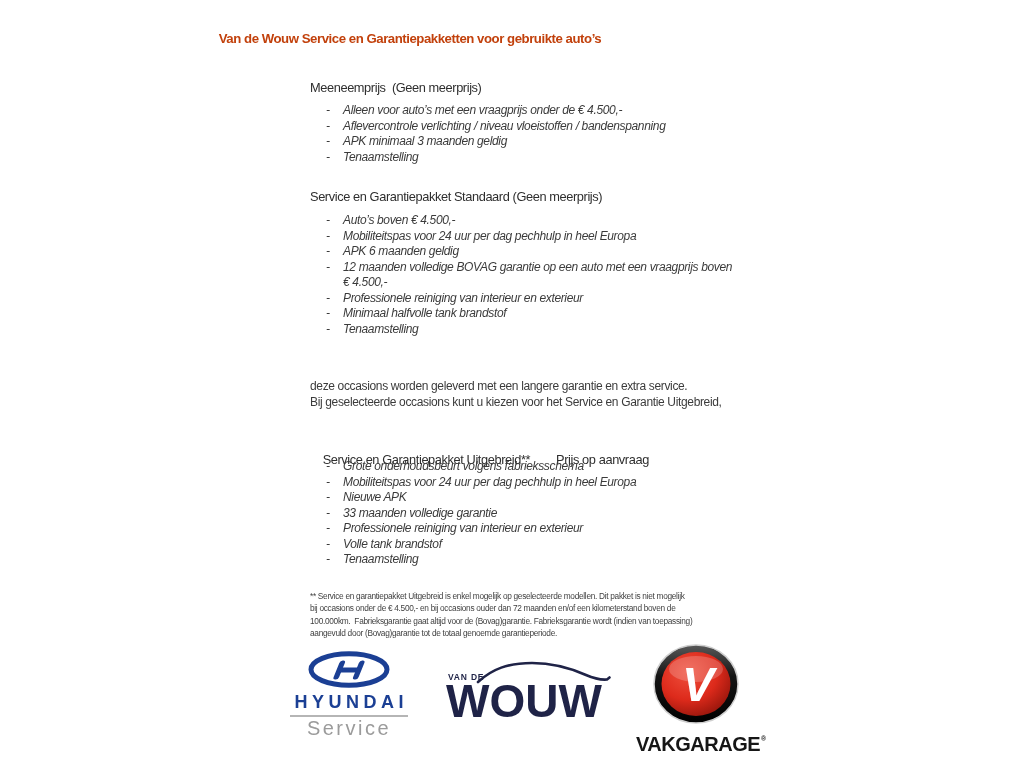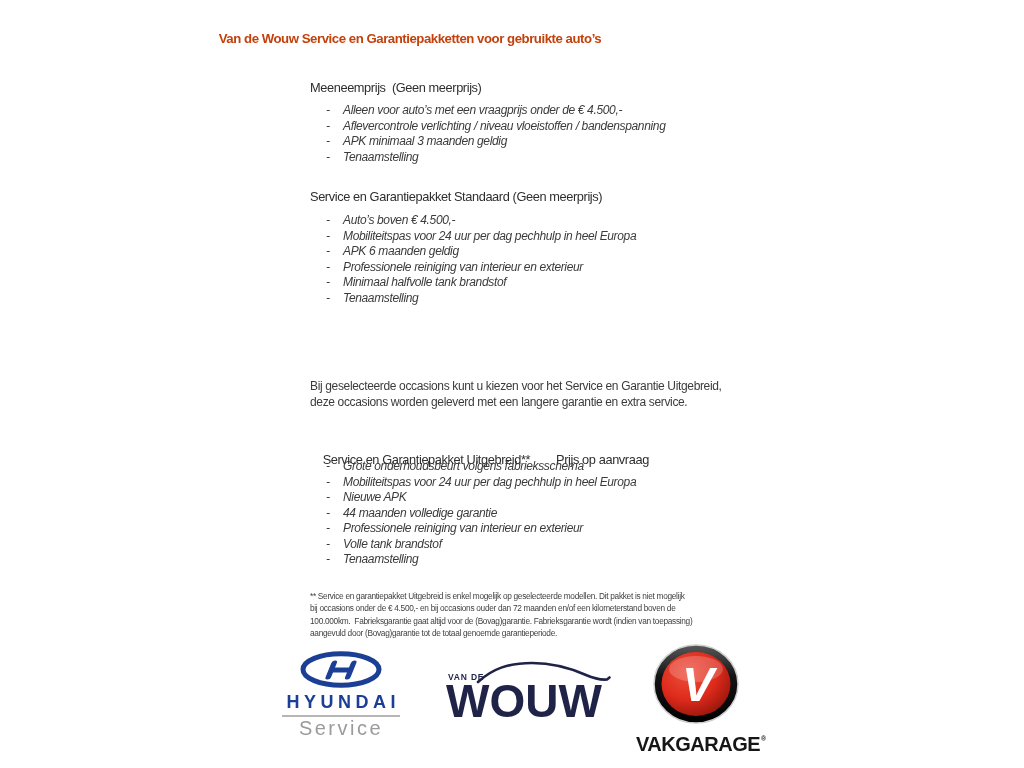--- a/index.html
+++ b/index.html
@@ -56,21 +56,21 @@
   .footnote {
     position: absolute; left: 310px; width: 440px;
     font-size: 8.3px; letter-spacing: -0.3px;
     line-height: 12.4px;
     color: #3f3f3f;
   }
   .footnote .fline { white-space: pre; }
 
   
   .hyundai {
-    position: absolute; left: 280px; top: 651px; width: 122px;
+    position: absolute; left: 288px; top: 651px; width: 122px;
     text-align: center;
   }
   .hyundai svg { display: block; margin: 0 auto; }
   .hy-name {
     margin-top: 5px;
     font-size: 18px; font-weight: bold; letter-spacing: 4.5px;
     color: #1b3f94; line-height: 18px;
     white-space: nowrap;
     text-indent: 4.5px; 
   }
@@ -118,38 +118,40 @@
       <li>Aflevercontrole verlichting / niveau vloeistoffen / bandenspanning</li>
       <li>APK minimaal 3 maanden geldig</li>
       <li>Tenaamstelling</li>
     </ul>
 
   <div class="heading" style="top:189px">Service en Garantiepakket Standaard (Geen meerprijs)</div>
   <ul class="blist" style="top:213px">
       <li>Auto’s boven € 4.500,-</li>
       <li>Mobiliteitspas voor 24 uur per dag pechhulp in heel Europa</li>
       <li>APK 6 maanden geldig</li>
+      <li>12 maanden volledige BOVAG garantie op een auto met een vraagprijs boven
+€ 4.500,-</li>
       <li>Professionele reiniging van interieur en exterieur</li>
       <li>Minimaal halfvolle tank brandstof</li>
       <li>Tenaamstelling</li>
     </ul>
 
   <div class="para" style="top:379px">
+      <div class="pline">deze occasions worden geleverd met een langere garantie en extra service.</div>
       <div class="pline">Bij geselecteerde occasions kunt u kiezen voor het Service en Garantie Uitgebreid,</div>
-      <div class="pline">deze occasions worden geleverd met een langere garantie en extra service.</div>
     </div>
 
   <div class="heading" style="top:436px">
     <span>Service en Garantiepakket Uitgebreid**</span><span class="price">Prijs op aanvraag</span>
   </div>
   <ul class="blist" style="top:459px">
       <li>Grote onderhoudsbeurt volgens fabrieksschema</li>
       <li>Mobiliteitspas voor 24 uur per dag pechhulp in heel Europa</li>
       <li>Nieuwe APK</li>
-      <li>44 maanden volledige garantie</li>
+      <li>33 maanden volledige garantie</li>
       <li>Professionele reiniging van interieur en exterieur</li>
       <li>Volle tank brandstof</li>
       <li>Tenaamstelling</li>
     </ul>
 
   <div class="footnote" style="top:590px">
       <div class="fline">** Service en garantiepakket Uitgebreid is enkel mogelijk op geselecteerde modellen. Dit pakket is niet mogelijk</div>
       <div class="fline">bij occasions onder de € 4.500,- en bij occasions ouder dan 72 maanden en/of een kilometerstand boven de</div>
       <div class="fline">100.000km.  Fabrieksgarantie gaat altijd voor de (Bovag)garantie. Fabrieksgarantie wordt (indien van toepassing)</div>
       <div class="fline">aangevuld door (Bovag)garantie tot de totaal genoemde garantieperiode.</div>

